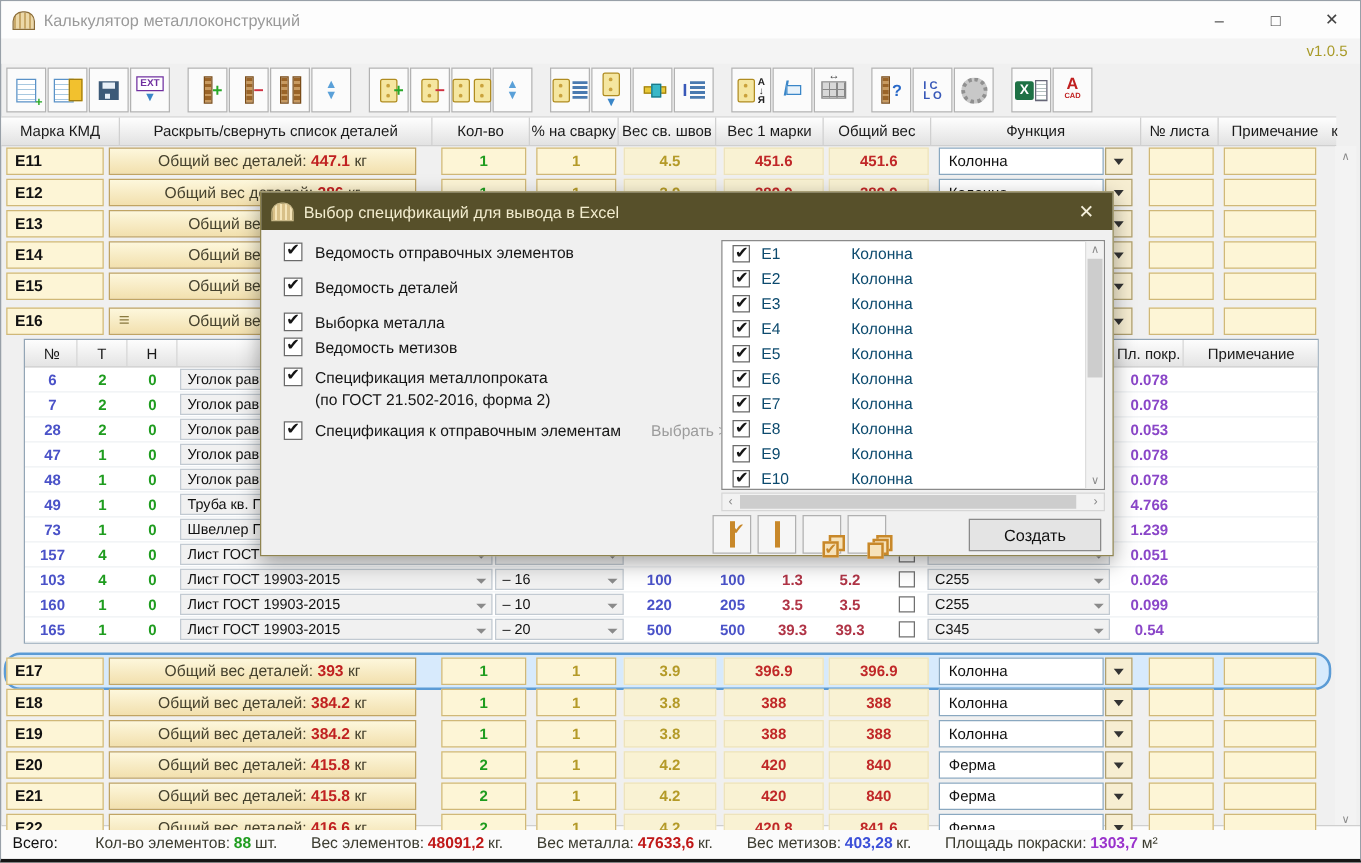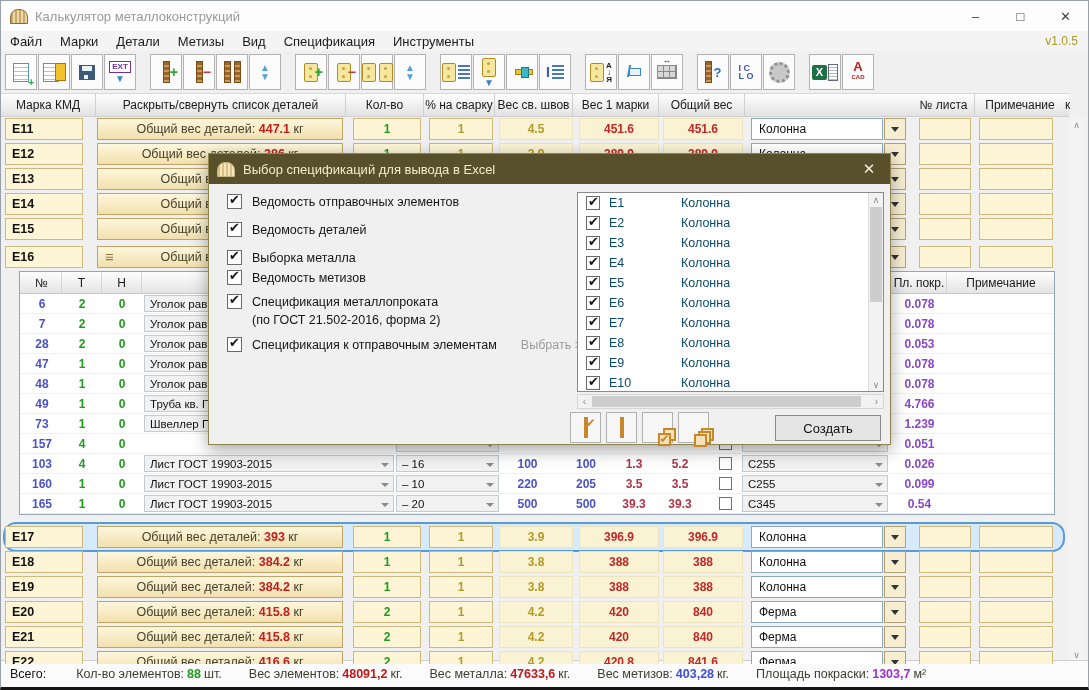--- a/index.html
+++ b/index.html
@@ -70,21 +70,21 @@
 
 .content{position:absolute;top:114px;left:0;width:1068px;height:549px;overflow:hidden;padding-top:3px;box-sizing:border-box}
 .mrow{position:relative;height:22px;margin-bottom:3px}
 .mrow.selected::before{content:'';position:absolute;left:2px;right:4px;top:-4px;bottom:-4px;border:2px solid #5b9bd5;border-radius:13px;background:#d7eafc}
 .mc{position:absolute;top:0;height:22px;box-sizing:border-box;z-index:1}
 .bx{background:#fdf5d6;border:1px solid #d0b878;display:flex;align-items:center;justify-content:center;font-weight:bold;font-size:12px}
 .bx.mark{justify-content:flex-start;padding-left:6px;color:#111;font-size:12.5px}
 .flat{background:#f9f2d3;border:1px solid #ede3bc;display:flex;align-items:center;justify-content:center;font-weight:bold;font-size:12px}
 .g{color:#1e9c1e}.y{color:#b49a28}.r{color:#c02828}
 .c-mark{left:4px;width:78px}
-.c-weight{left:96px;width:246px}
+.c-weight{left:86px;width:246px}
 .wbtn{background:linear-gradient(#fdf7dc,#f2e0ae);border:1px solid #c0a464;display:flex;align-items:center;justify-content:center;font-size:12.5px;color:#45412d}
 .wval{color:#c02020;font-weight:bold}
 .burger{position:absolute;left:7px;top:0;line-height:20px;color:#8a7a40;font-weight:bold;font-size:15px}
 .c-qty{left:352px;width:68px}.c-pct{left:428px;width:64px}
 .c-weld{left:498px;width:74px}.c-w1{left:578px;width:80px}.c-w2{left:662px;width:80px}
 .c-func{left:750px;width:132px}
 .fdd{background:#fff;border:1px solid #8aa8c0;display:flex;align-items:center;padding-left:7px;font-size:12px;color:#111}
 .c-funcbtn{left:883px;width:22px;background:#f7eed2;border:1px solid #b0a070;display:flex;align-items:center;justify-content:center}
 .tri{width:0;height:0;border:4px solid transparent;border-top:5px solid #333;margin-top:4px}
 .c-sheet{left:918px;width:52px}.c-note{left:978px;width:74px}
@@ -150,21 +150,20 @@
     <span class="app-icon"></span>
     <span class="wtitle">Калькулятор металлоконструкций</span>
     <span class="wctrls">
       <span class="wc">–</span>
       <span class="wc">□</span>
       <span class="wc">✕</span>
     </span>
   </div>
 
   <div class="menubar">
-    <span id="menu-items"><span class="mitem">Файл</span><span class="mitem">Марки</span><span class="mitem">Детали</span><span class="mitem">Метизы</span><span class="mitem">Вид</span><span class="mitem">Спецификация</span><span class="mitem">Инструменты</span></span>
     <span class="version">v1.0.5</span>
   </div>
 
   <div class="toolbar" id="toolbar">
       <div class="tgroup">
         <div class="tbtn">
           <span style="display:flex;align-items:center">
             <i class="sheet"></i>
             <b class="ov gr br">+</b>
           </span>
@@ -321,20 +320,21 @@
     </div>
 
   <div class="thead">
     <span class="hc h0">Марка КМД</span>
     <span class="hc h1">Раскрыть/свернуть список деталей</span>
     <span class="hc h2">Кол-во</span>
     <span class="hc h3">% на сварку</span>
     <span class="hc h4">Вес св. швов</span>
     <span class="hc h5">Вес 1 марки</span>
     <span class="hc h6">Общий вес</span>
+    <span class="hc h7">Функция</span>
     <span class="hc h8">№ листа</span>
     <span class="hc h9">Примечание</span>
     <span class="hclip">к</span>
   </div>
 
   <div class="content">
     <div id="rows-top">
         <div class="mrow">
           <div class="mc c-mark bx mark">Е11</div>
           <div class="mc c-weight wbtn">
@@ -614,20 +614,23 @@
             <div class="dc k-steel">
               <div class="dd"></div>
             </div>
             <div class="dc k-coat np">1.239</div>
             <div class="dc k-note"></div>
           </div>
           <div class="drow">
             <div class="dc k-num nb">157</div>
             <div class="dc k-t ng">4</div>
             <div class="dc k-n ng">0</div>
+            <div class="dc k-name">
+              <div class="dd">Лист ГОСТ</div>
+            </div>
             <div class="dc k-size">
               <div class="dd"></div>
             </div>
             <div class="dc k-d1 nb"></div>
             <div class="dc k-d2 nb"></div>
             <div class="dc k-m1 nr"></div>
             <div class="dc k-m2 nr"></div>
             <div class="dc k-chk">
               <span class="cbw"></span>
             </div>

